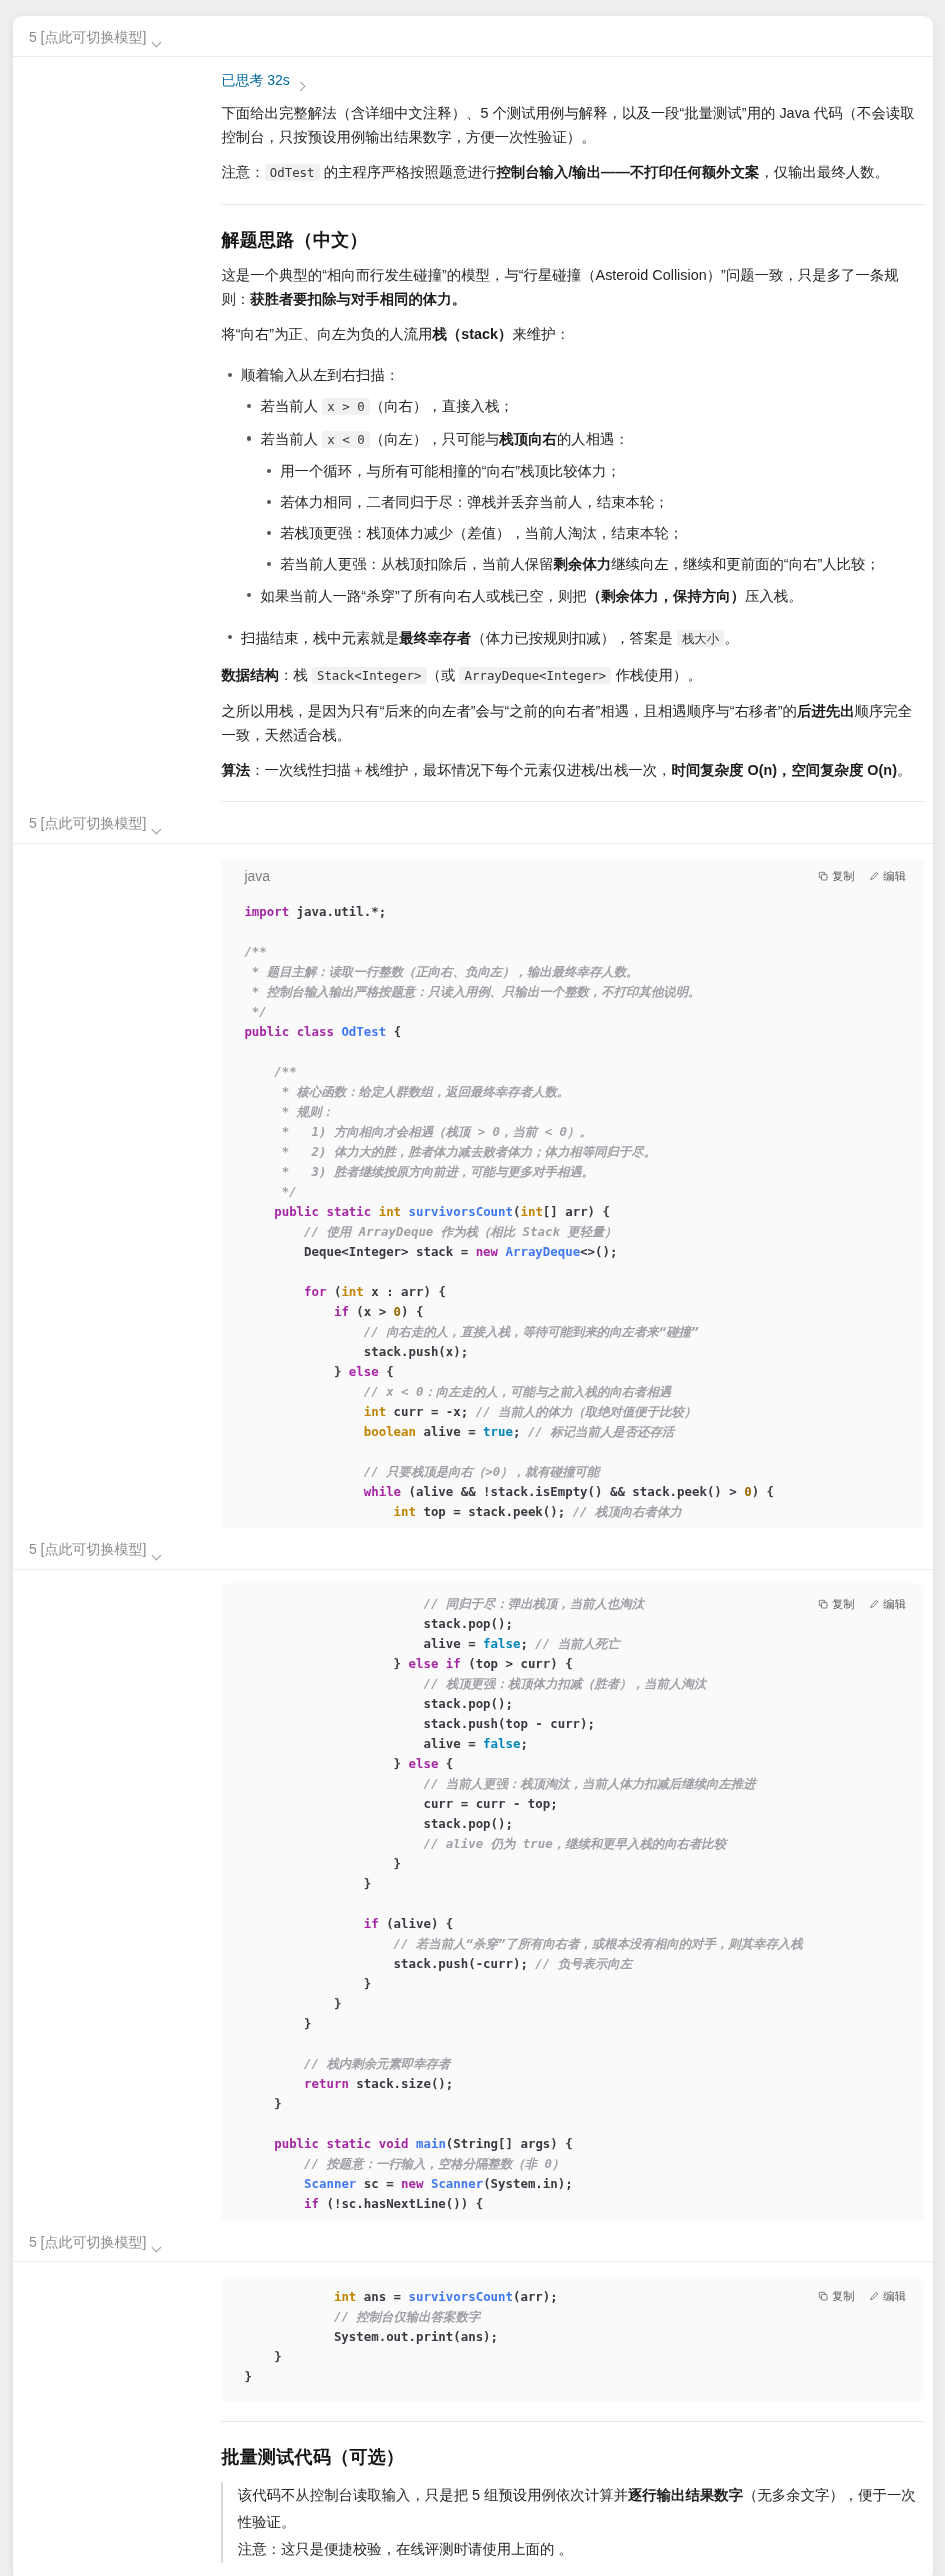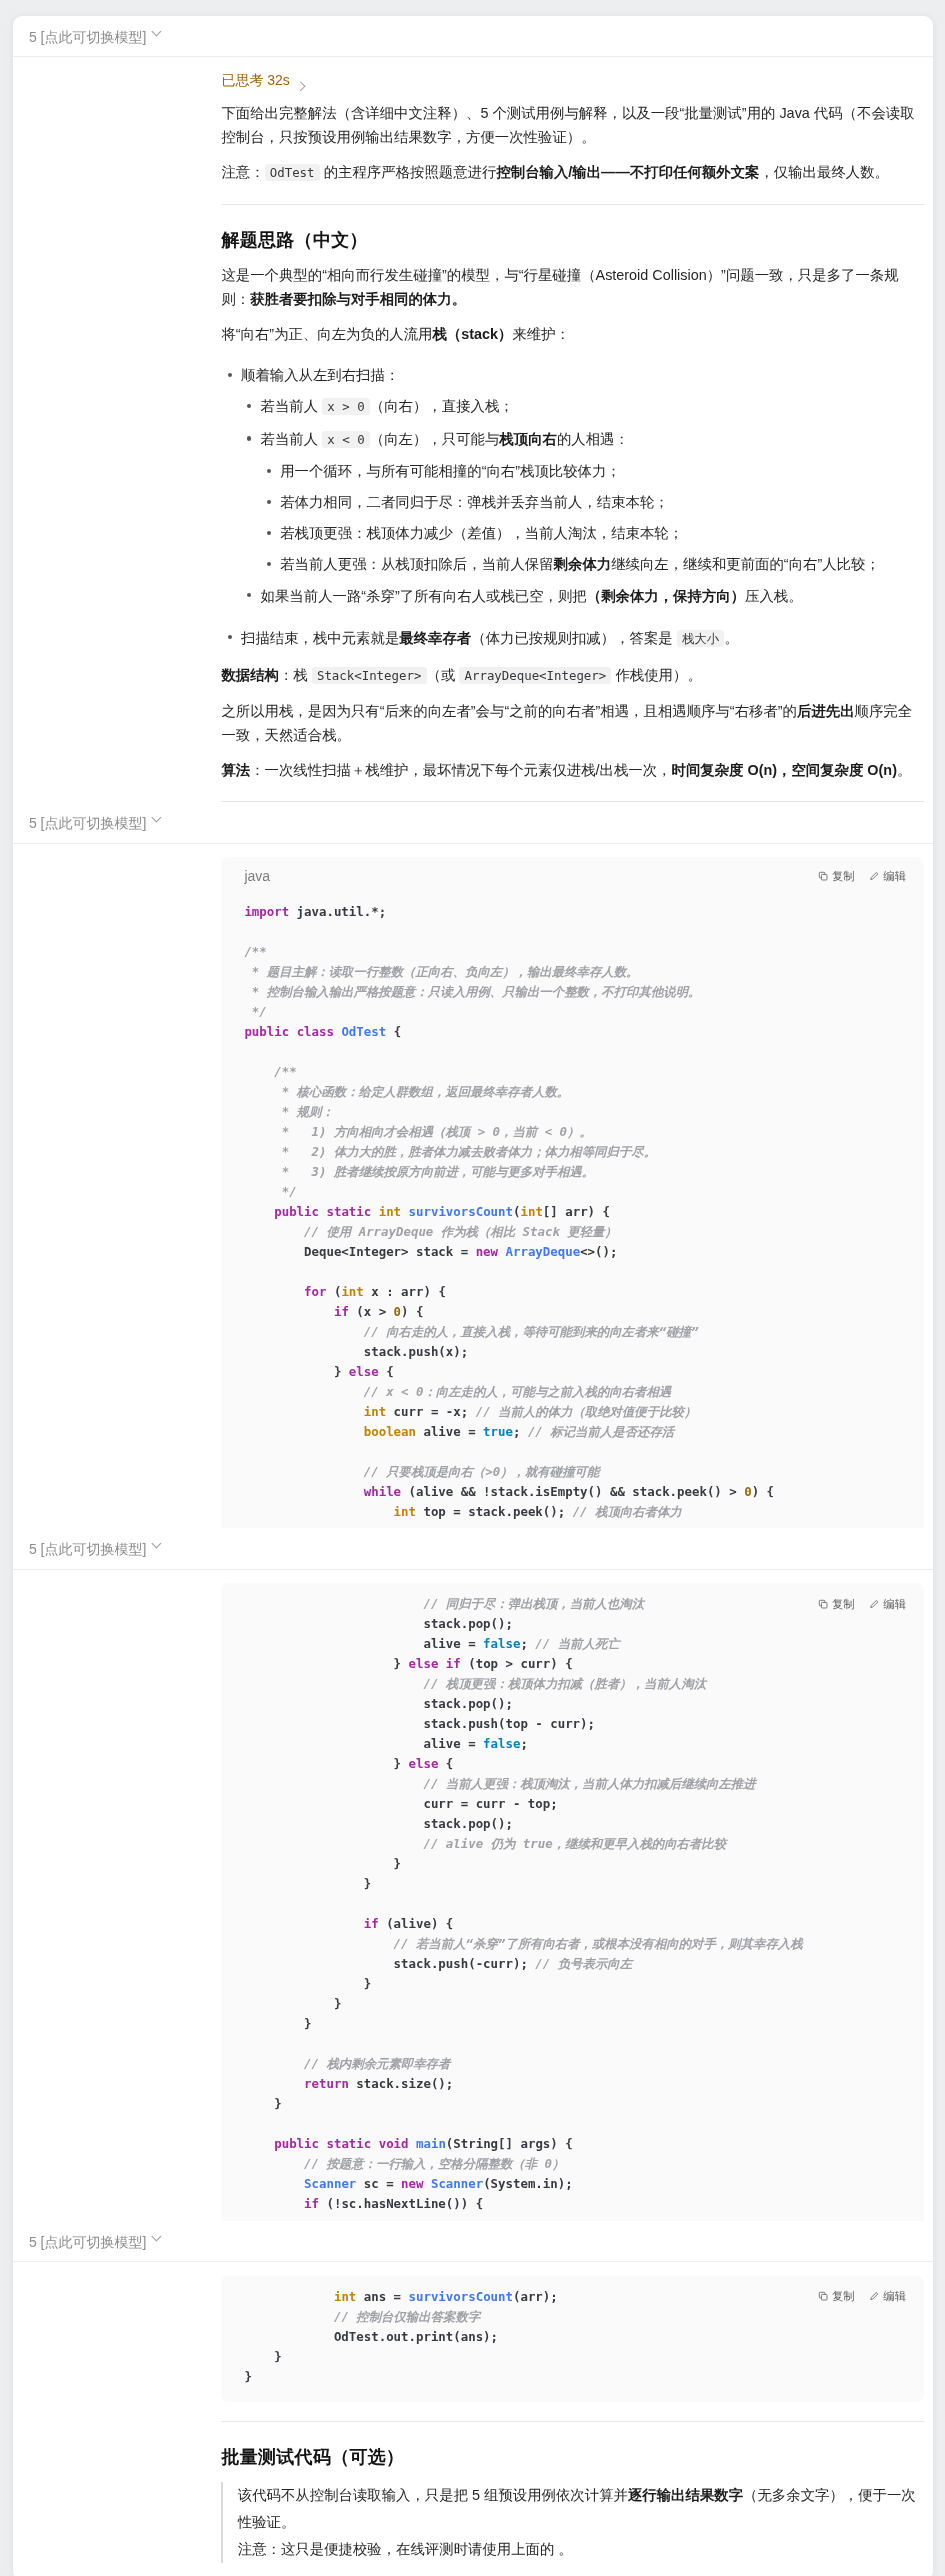--- a/index.html
+++ b/index.html
@@ -13,32 +13,32 @@
   .page { padding:15.5px 13.4px 12.4px 13.4px; }
   .card {
     background:#ffffff;
     border-radius:9.3px;
     box-shadow:0 1.5px 8.2px rgba(0,0,0,.07);
     overflow:hidden;
     padding-bottom:17.5px;
   }
   
   .seg-head {
-    display:flex; align-items:flex-start; gap:5.2px;
+    display:flex; align-items:flex-end; gap:5.2px;
     padding:13.4px 0 0 15.5px;
     color:#8c8c8c; font-size:14px;
     cursor:pointer;
   }
   .chev { display:inline-block; width:6.7px; height:6.7px; border-right:1px solid #9a9a9a; border-bottom:1px solid #9a9a9a; }
   .chev.down { transform:rotate(45deg) translateY(-1.5px); }
   .chev.right { transform:rotate(-45deg); }
   .divider { border-top:0.5px solid #ececec; margin-top:9.3px; }
   
   .content { padding-left:208px; padding-right:8.2px; }
-  .thinking { display:flex; align-items:flex-end; gap:7.2px; color:#a16207; font-size:14px; margin-top:14.4px; }
+  .thinking { display:flex; align-items:flex-end; gap:7.2px; color:#0369a1; font-size:14px; margin-top:14.4px; }
   p.body { font-size:14.4px; line-height:24px; margin-top:11.3px; }
   strong { font-weight:700; color:#1c1c1c; }
   .ic {
     font-family:"DejaVu Sans Mono","Liberation Mono",monospace;
     background:#f1f1f2; border-radius:3.1px; padding:1px 5.2px;
     font-size:12.4px; color:#37383a; white-space:nowrap;
   }
   hr.rule { border:none; border-top:0.5px solid #e7e7e7; margin:18.5px 0 0 0; }
   h2.sec { font-size:18px; font-weight:700; color:#141414; margin-top:23px; letter-spacing:0.3px; }
   
@@ -206,21 +206,21 @@
               </svg>
           <span>复制</span>
         </button>
         <button class="cb-btn">
           <svg width="10.3" height="10.3" viewBox="0 0 24 24">
                 <path d="M4 20l1.5-5L17 3.5l3.5 3.5L9 18.5 4 20z" fill="none" stroke="#666" stroke-width="2"></path>
               </svg>
           <span>编辑</span>
         </button>
       </div>
-      <pre class="cb-code"><div class="cl">            <span class="tk-ty">int</span> ans = <span class="tk-fn">survivorsCount</span>(arr);</div><div class="cl">            <span class="tk-cm">// 控制台仅输出答案数字</span></div><div class="cl">            OdTest.out.print(ans);</div><div class="cl">    }</div><div class="cl">}</div></pre>
+      <pre class="cb-code"><div class="cl">            <span class="tk-ty">int</span> ans = <span class="tk-fn">survivorsCount</span>(arr);</div><div class="cl">            <span class="tk-cm">// 控制台仅输出答案数字</span></div><div class="cl">            System.out.print(ans);</div><div class="cl">    }</div><div class="cl">}</div></pre>
     </div>
 
     <hr class="rule">
     <h2 class="sec">批量测试代码（可选）</h2>
     <blockquote class="q">
       <div>该代码不从控制台读取输入，只是把 5 组预设用例依次计算并<strong>逐行输出结果数字</strong>（无多余文字），便于一次性验证。</div>
       <div>注意：这只是便捷校验，在线评测时请使用上面的  。</div>
     </blockquote>
 
   </div>

